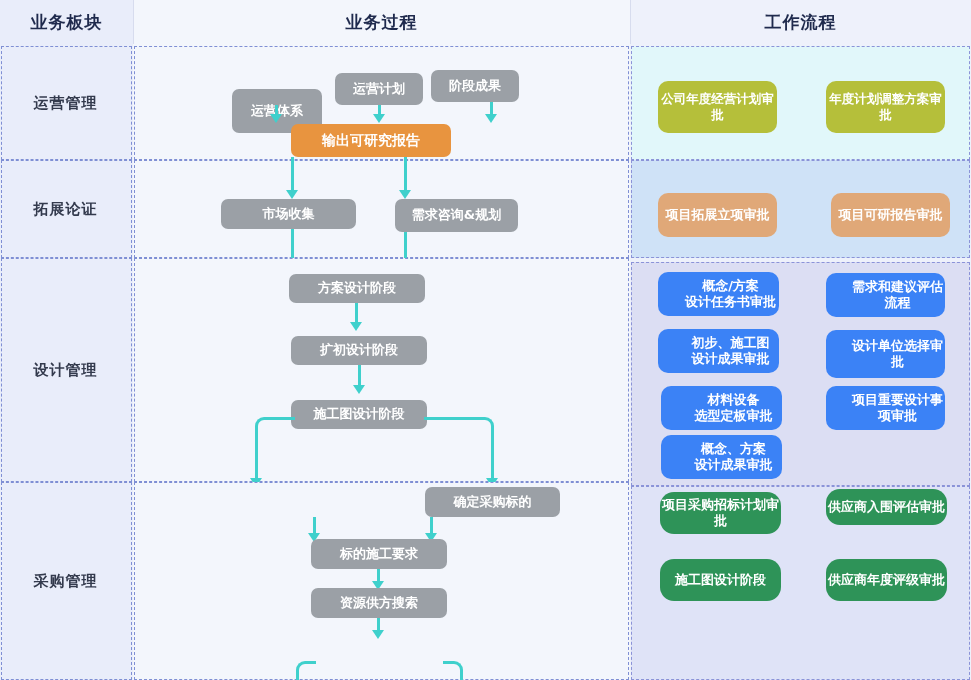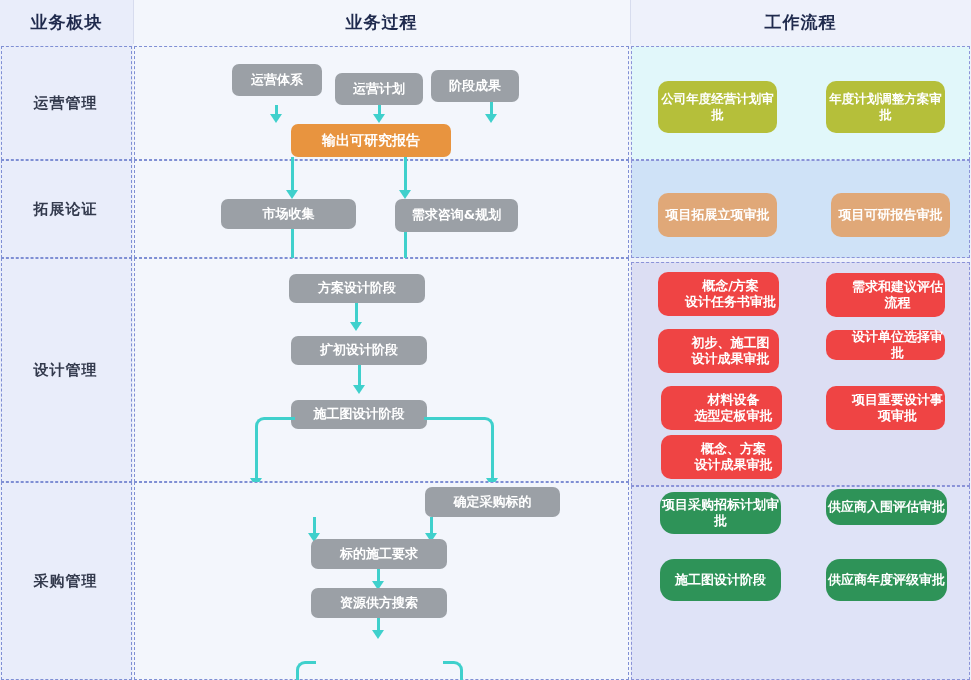--- a/index.html
+++ b/index.html
@@ -55,21 +55,21 @@
     position:absolute;
     display:flex; align-items:center; justify-content:center;
     text-align:center; border-radius:7px;
     color:#ffffff; font-weight:bold; line-height:1.25;
     white-space:pre-line;
   }
   .node.gray  { background:#9ba0a6; font-size:13px; }
   .node.orange{ background:#e8943f; font-size:14px; }
   .node.olive { background:#b5bf3a; font-size:12.5px; border-radius:10px; }
   .node.tan   { background:#e0a878; font-size:13px; border-radius:10px; }
-  .node.gold  { background:#ef4444; font-size:13px; border-radius:10px;padding-left:24px; }
+  .node.gold  { background:#3b82f6; font-size:13px; border-radius:10px;padding-left:24px; }
   .node.green { background:#2e9358; font-size:13px; border-radius:14px; }
 
   
   .conn{ position:absolute; background:#3fd0cc; }
   .v{ width:3px; }
   .arrow{
     position:absolute; width:0; height:0;
     border-left:6px solid transparent;
     border-right:6px solid transparent;
     border-top:9px solid #3fd0cc;
@@ -95,21 +95,21 @@
     <div class="cell hdr-3">工作流程</div>
     <div class="hdr-div" style="left:133px"></div>
     <div class="hdr-div" style="left:630px"></div>
   </div>
 
   <div class="band band-left" style="top:46px;height:114px"></div>
   <div class="band band-mid" style="top:46px;height:114px"></div>
   <div class="band band-right" style="top:46px;height:114px;background:#e1f7fa"></div>
   <div class="row-label" style="top:46px;height:114px">运营管理</div>
 
-  <div class="node gray" style="left:232px;top:64px;width:90px;height:32px">运营体系</div>
+  <div class="node gray" style="left:232px;top:89px;width:90px;height:44px">运营体系</div>
   <div class="node gray" style="left:335px;top:73px;width:88px;height:32px">运营计划</div>
   <div class="node gray" style="left:431px;top:70px;width:88px;height:32px">阶段成果</div>
   <div class="node orange" style="left:291px;top:124px;width:160px;height:33px">输出可研究报告</div>
 
   <div class="conn v" style="left:275px;top:105px;height:12px"></div>
   <div class="arrow" style="left:270px;top:114px"></div>
   <div class="conn v" style="left:378px;top:105px;height:12px"></div>
   <div class="arrow" style="left:373px;top:114px"></div>
   <div class="conn v" style="left:490px;top:102px;height:15px"></div>
   <div class="arrow" style="left:485px;top:114px"></div>
@@ -157,21 +157,21 @@
   <div class="elbow elbow-tr" style="left:424px;top:417px;width:70px;height:22px"></div>
   <div class="conn v" style="left:491px;top:437px;height:50px"></div>
   <div class="arrow" style="left:486px;top:478px"></div>
 
   <div class="node gold" style="left:658px;top:272px;width:121px;height:44px">概念/方案
 设计任务书审批</div>
   <div class="node gold" style="left:826px;top:273px;width:119px;height:44px">需求和建议评估
 流程</div>
   <div class="node gold" style="left:658px;top:329px;width:121px;height:44px">初步、施工图
 设计成果审批</div>
-  <div class="node gold" style="left:826px;top:330px;width:119px;height:30px">设计单位选择审批</div>
+  <div class="node gold" style="left:826px;top:330px;width:119px;height:48px">设计单位选择审批</div>
   <div class="node gold" style="left:661px;top:386px;width:121px;height:44px">材料设备
 选型定板审批</div>
   <div class="node gold" style="left:826px;top:386px;width:119px;height:44px">项目重要设计事项审批</div>
   <div class="node gold" style="left:661px;top:435px;width:121px;height:44px">概念、方案
 设计成果审批</div>
 
   <div class="band band-left" style="top:482px;height:198px"></div>
   <div class="band band-mid" style="top:482px;height:198px"></div>
   <div class="band band-right" style="top:486px;height:194px;background:#dfe3f7"></div>
   <div class="row-label" style="top:482px;height:198px">采购管理</div>

